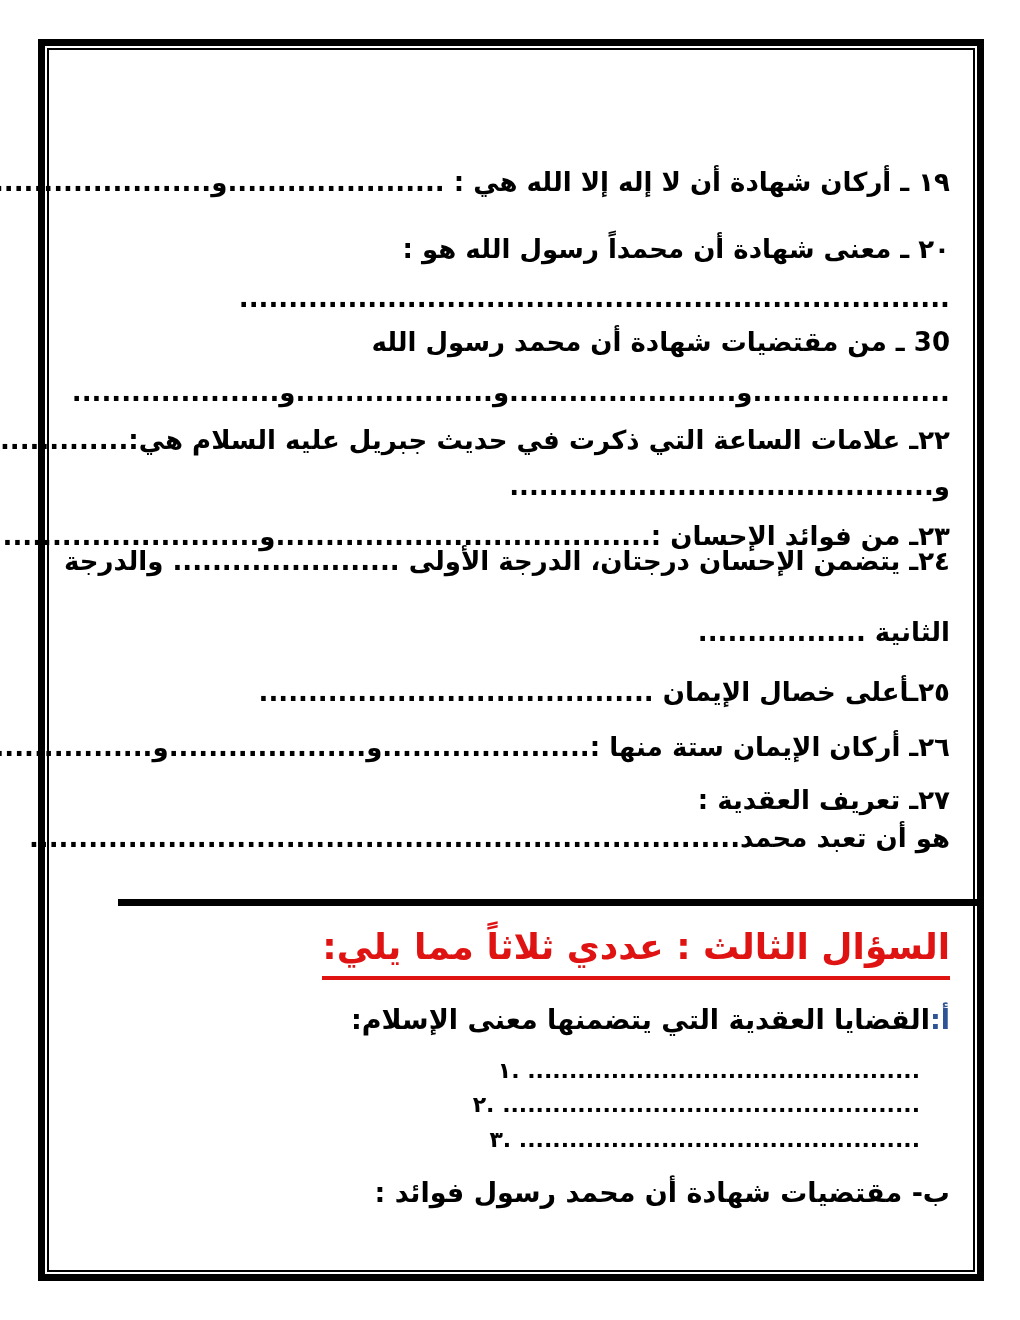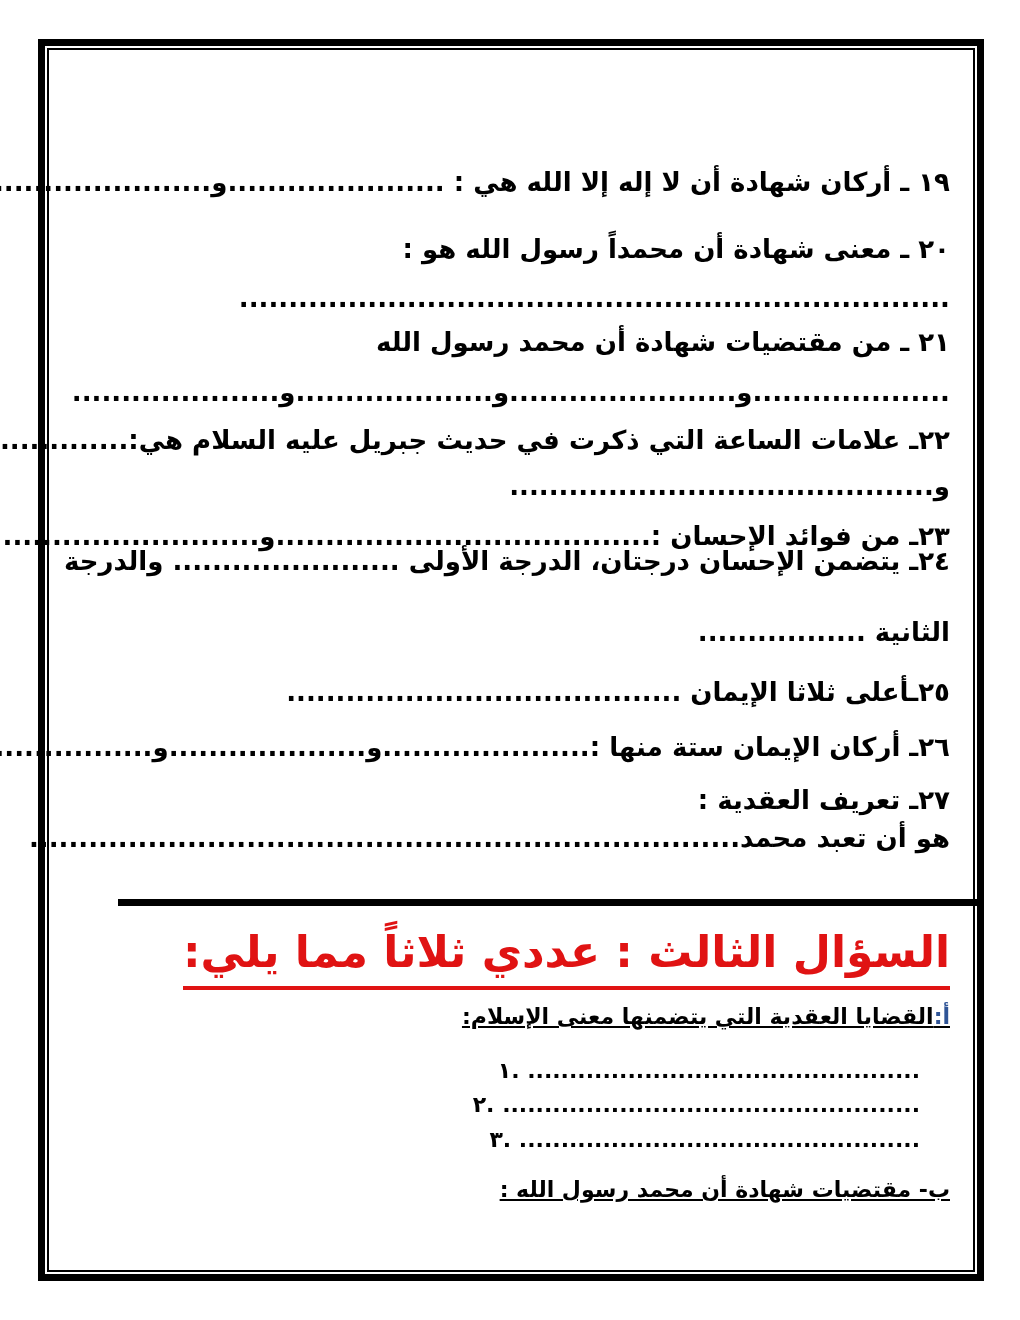--- a/index.html
+++ b/index.html
@@ -16,52 +16,52 @@
   .frame{position:absolute;left:38px;top:39px;right:36px;bottom:39px;border:7px solid #000;}
   .frame-inner{position:absolute;inset:2px;border:2px solid #000;}
   
   .line{
     position:absolute;right:70px;direction:rtl;unicode-bidi:plaintext;
     white-space:nowrap;font-weight:bold;font-size:26px;line-height:1.25;color:var(--ink);
   }
   .sep{position:absolute;left:118px;right:36px;top:899px;height:7px;background:#000;}
   .heading{
     position:absolute;right:70px;top:926px;direction:rtl;white-space:nowrap;
-    font-size:44px;font-weight:bold;color:var(--heading-red);
+    font-size:36px;font-weight:bold;color:var(--heading-red);
     border-bottom:4px solid var(--heading-red);padding-bottom:9px;
   }
-  .part-line{font-size:22px;text-decoration:underline;}
+  .part-line{font-size:27px;}
   .letter-blue{color:var(--letter-blue);}
   .item{right:100px;font-size:22px;letter-spacing:2px;}
 </style>
 </head>
 <body>
 
 <div class="frame">
   <div class="frame-inner"></div>
 </div>
 
 <div class="line" style="top:166px">١٩ ـ أركان شهادة أن لا إله إلا الله هي : ......................و..............................</div>
 <div class="line" style="top:233px">٢٠ ـ معنى شهادة أن محمداً رسول الله  هو :</div>
 <div class="line" style="top:282px">........................................................................</div>
-<div class="line" style="top:326px">٢١ ـ من مقتضيات شهادة أن محمد رسول الله</div>
+<div class="line" style="top:326px">30 ـ من مقتضيات شهادة أن محمد رسول الله</div>
 <div class="line" style="top:376px">....................و.......................و....................و.....................</div>
 <div class="line" style="top:424px">٢٢ـ علامات الساعة التي ذكرت في حديث جبريل عليه السلام هي:..............................</div>
 <div class="line" style="top:470px">و...........................................</div>
 <div class="line" style="top:520px">٢٣ـ من فوائد الإحسان :......................................و...........................</div>
 <div class="line" style="top:545px">٢٤ـ يتضمن الإحسان درجتان،  الدرجة الأولى ....................... والدرجة</div>
 <div class="line" style="top:616px">الثانية .................</div>
-<div class="line" style="top:676px">٢٥ـأعلى ثلاثا الإيمان ........................................</div>
+<div class="line" style="top:676px">٢٥ـأعلى خصال الإيمان ........................................</div>
 <div class="line" style="top:731px">٢٦ـ أركان الإيمان ستة منها :.....................و....................و................</div>
 <div class="line" style="top:784px">٢٧ـ تعريف العقدية :</div>
 <div class="line" style="top:822px">هو أن تعبد محمد........................................................................</div>
 
 <div class="sep"></div>
 
 <div class="heading">السؤال الثالث : عددي ثلاثاً مما يلي:</div>
 
 <div class="line part-line" style="top:1003px"><span class="letter-blue">أ:</span><span>القضايا العقدية التي يتضمنها معنى الإسلام:</span></div>
 
 <div class="line item" style="top:1057px"><span>١.</span> <span>...............................................</span></div>
 <div class="line item" style="top:1091px"><span>٢.</span> <span>..................................................</span></div>
 <div class="line item" style="top:1126px"><span>٣.</span> <span>................................................</span></div>
 
-<div class="line part-line" style="top:1176px">ب- مقتضيات شهادة أن محمد رسول الله :</div>
+<div class="line part-line" style="top:1176px">ب- مقتضيات شهادة أن محمد رسول فوائد :</div>
 
 </body></html>

